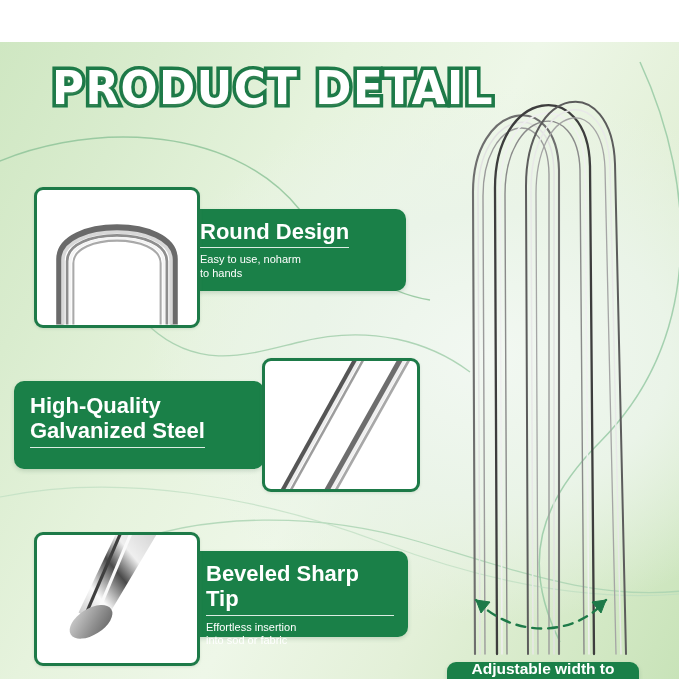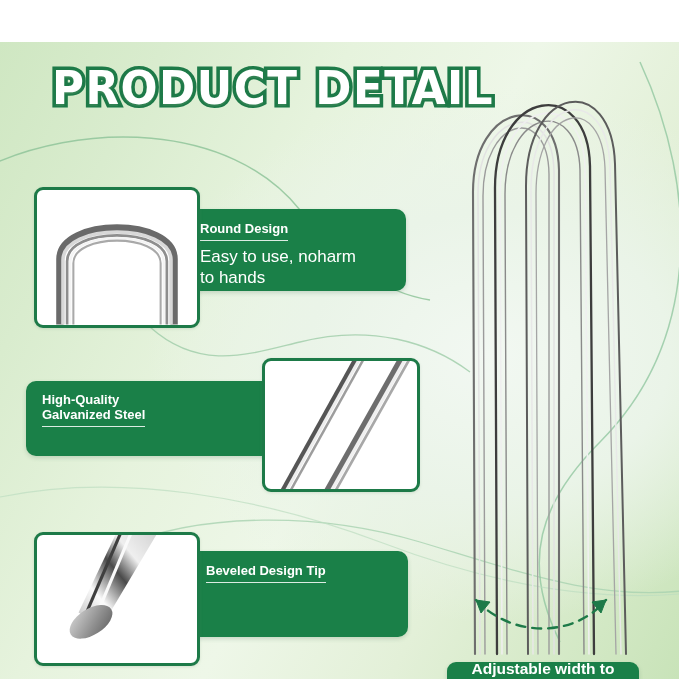--- a/index.html
+++ b/index.html
@@ -40,34 +40,34 @@
     overflow:hidden;z-index:3;
     box-shadow:0 1px 3px rgba(90,130,95,.18);
   }
   .callout{
     position:absolute;background:#1a8048;border-radius:10px;
     color:#fff;z-index:2;
     box-shadow:0 2px 4px rgba(70,110,80,.22);
     padding:10px 14px 12px 16px;box-sizing:border-box;
   }
   .c-title{
-    font-size:13px;font-weight:bold;line-height:1.15;
+    font-size:22px;font-weight:bold;line-height:1.15;
     display:inline-block;
     border-bottom:1.5px solid rgba(255,255,255,.85);
     padding-bottom:3px;margin-bottom:5px;
     white-space:pre-line;
   }
-  .c-sub{font-size:17px;line-height:1.25;white-space:pre-line;}
+  .c-sub{font-size:11px;line-height:1.25;white-space:pre-line;}
 
   
   #thumb1{left:34px;top:145px;width:160px;height:135px;}
   #callout1{left:184px;top:167px;width:222px;height:82px;}
   
   #thumb2{left:262px;top:316px;width:152px;height:128px;}
-  #callout2{left:26px;top:339px;width:250px;height:75px;padding-top:12px;}
+  #callout2{left:14px;top:339px;width:250px;height:88px;padding-top:12px;}
   
   #thumb3{left:34px;top:490px;width:160px;height:128px;}
   #callout3{left:190px;top:509px;width:218px;height:86px;}
 
   
   #caption{
     position:absolute;left:447px;top:620px;width:192px;height:34px;
     background:#1a8048;border-radius:9px;color:#fff;
     display:flex;align-items:center;justify-content:center;text-align:center;
     font-size:15.5px;line-height:1.2;font-weight:bold;
@@ -174,19 +174,21 @@
       </defs>
       <polygon points="78,-6 118,-6 62,88 40,74" fill="url(#shaft)"></polygon>
       <g stroke-linecap="butt" fill="none">
         <line x1="82" y1="-6" x2="46" y2="78" stroke="#3f3f3f" stroke-width="3"></line>
         <line x1="92" y1="-6" x2="55" y2="82" stroke="#fafafa" stroke-width="3"></line>
       </g>
       <ellipse cx="52" cy="83" rx="23" ry="12.5" fill="url(#tipg)" transform="rotate(-32 52 83)"></ellipse>
     </svg>
   </div>
   <div class="callout" id="callout3">
-    <div class="c-title">Beveled Design Tip</div>
+    <div class="c-title">Beveled Sharp Tip</div>
+    <div class="c-sub">Effortless insertion
+into sod or fabric</div>
   </div>
 
   <div id="caption">Adjustable width to
 meet different needs</div>
 
 </div>
 
 </body></html>

